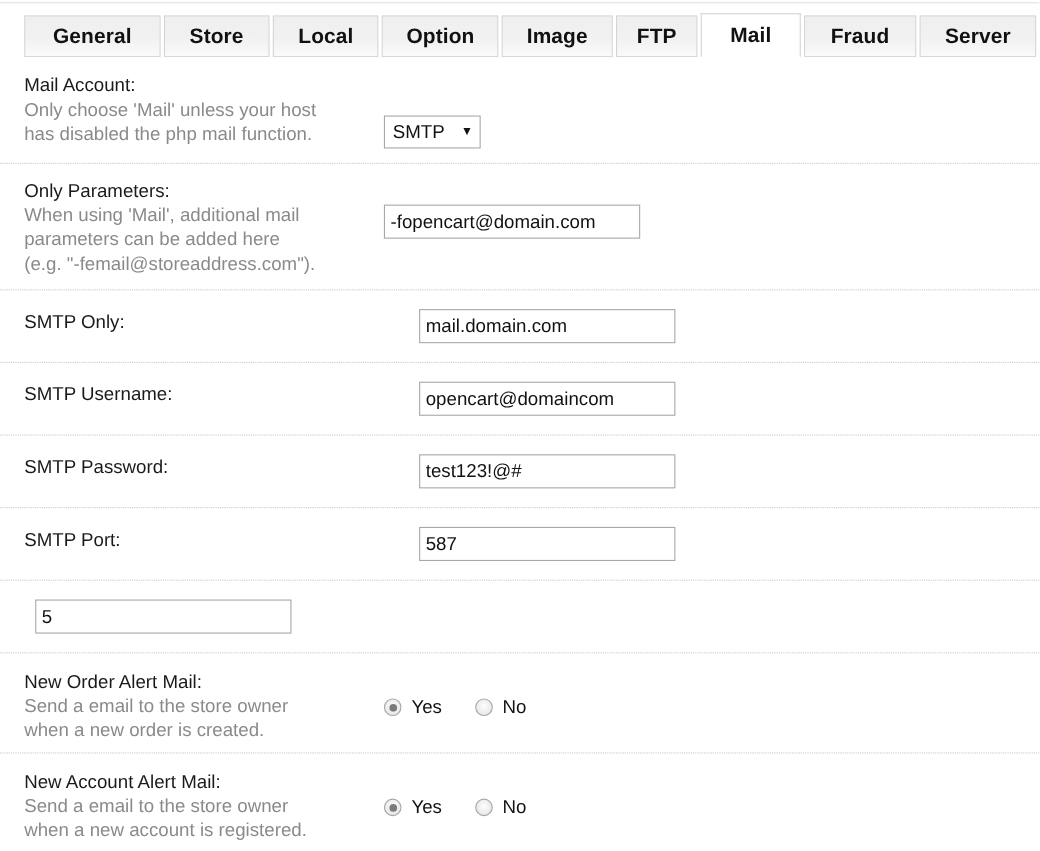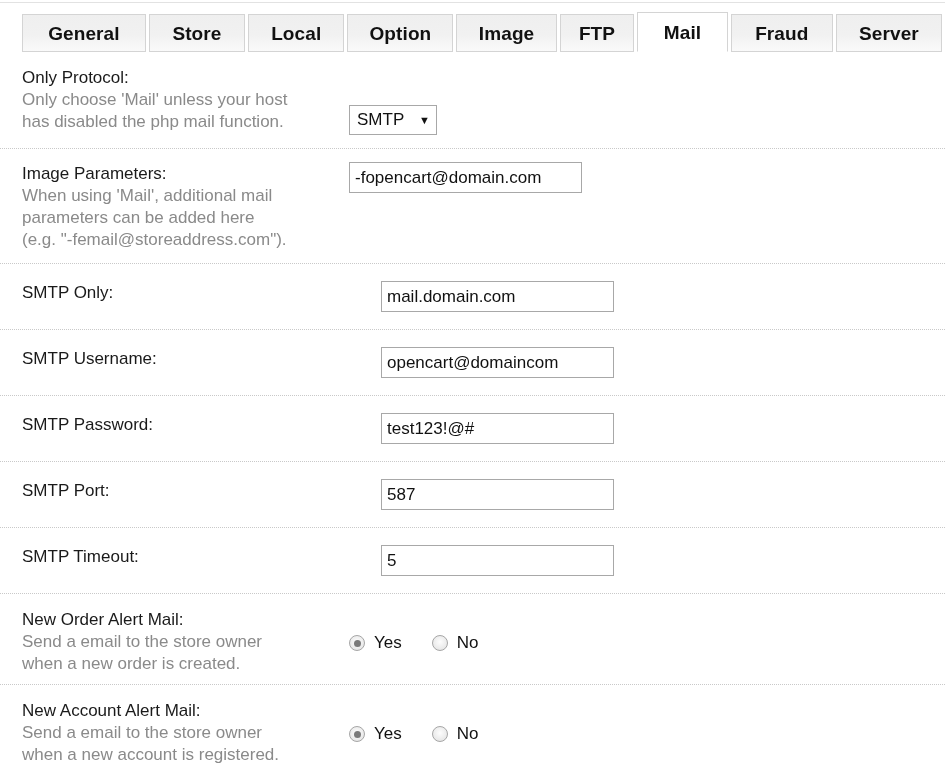--- a/index.html
+++ b/index.html
@@ -198,21 +198,21 @@
     margin-left: 9px;
   }
 
   
   .row.pad-a { padding-top: 14px; padding-bottom: 13px; }
   .row.pad-b { padding-top: 13px; padding-bottom: 12px; }
   .row.pad-c { padding-top: 17px; padding-bottom: 17px; }
   .row.pad-d { padding-top: 14px; padding-bottom: 9px; }
 
   .field-offset-a { margin-top: 7px; }
-  .field-offset-b { }
+  .field-offset-b { margin-top: 24px; }
   .field-offset-c { margin-top: 0px; padding-left: 32px; }
   .field-offset-d { margin-top: 25px; }
 </style>
 </head>
 <body>
 
 <div class="top-rule"></div>
 
 <div class="tabbar">
   <div class="tab w-general">General</div>
@@ -223,35 +223,35 @@
   <div class="tab w-ftp">FTP</div>
   <div class="tab w-mail active">Mail</div>
   <div class="tab w-fraud">Fraud</div>
   <div class="tab w-server">Server</div>
 </div>
 
 <div class="content">
 
   <div class="row pad-a">
     <div class="row-label">
-      <span class="label-title">Only Protocol:</span>
+      <span class="label-title">Mail Account:</span>
       <span class="label-desc">Only choose 'Mail' unless your host</span>
       <span class="label-desc">has disabled the php mail function.</span>
     </div>
     <div class="row-field field-offset-a">
       <div class="select-box">
         <span>SMTP</span>
         <span class="select-arrow">▼</span>
       </div>
     </div>
   </div>
 
   <div class="row pad-b">
     <div class="row-label">
-      <span class="label-title">Image Parameters:</span>
+      <span class="label-title">Only Parameters:</span>
       <span class="label-desc">When using 'Mail', additional mail</span>
       <span class="label-desc">parameters can be added here</span>
       <span class="label-desc">(e.g. "-femail@storeaddress.com").</span>
     </div>
     <div class="row-field field-offset-b">
       <input class="text-input" type="text" value="-fopencart@domain.com" style="">
     </div>
   </div>
 
   <div class="row pad-c">
@@ -284,23 +284,20 @@
   <div class="row pad-c">
     <div class="row-label">
       <span class="label-title">SMTP Port:</span>
     </div>
     <div class="row-field field-offset-c">
       <input class="text-input" type="text" value="587" style="">
     </div>
   </div>
 
   <div class="row pad-c">
-    <div class="row-label">
-      <span class="label-title">SMTP Timeout:</span>
-    </div>
     <div class="row-field field-offset-c">
       <input class="text-input" type="text" value="5" style="">
     </div>
   </div>
 
   <div class="row pad-d">
     <div class="row-label">
       <span class="label-title">New Order Alert Mail:</span>
       <span class="label-desc">Send a email to the store owner</span>
       <span class="label-desc">when a new order is created.</span>

